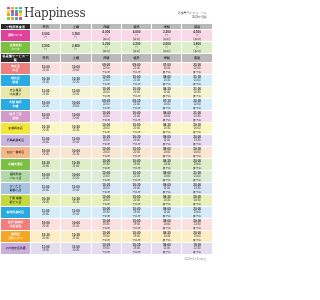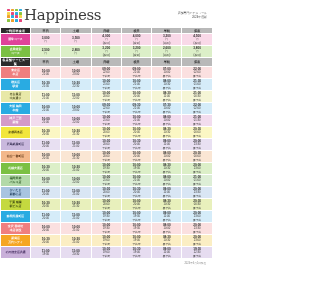--- a/index.html
+++ b/index.html
@@ -20,21 +20,21 @@
   .logo {
     width: 15px; height: 13px;
     display: grid;
     grid-template-columns: repeat(4, 1fr);
     grid-template-rows: repeat(4, 1fr);
     gap: 0.5px;
     flex: 0 0 auto;
   }
   .logo i { display: block; border-radius: 0.5px; }
   .brand-name {
-    font-size: 15px; letter-spacing: -0.3px; color: #3b3b3b;
+    font-size: 12px; letter-spacing: -0.3px; color: #3b3b3b;
     font-family: "DejaVu Serif", serif; white-space: nowrap;
   }
   .header-right {
     text-align: right; font-size: 2.9px; line-height: 1.5;
     color: #4a4a4a; padding-top: 5px; white-space: nowrap;
   }
 
   
   table.rate { width: 100%; border-collapse: collapse; table-layout: fixed; }
   table.rate td, table.rate th { border: 0.4px solid #ffffff; padding: 0; }

